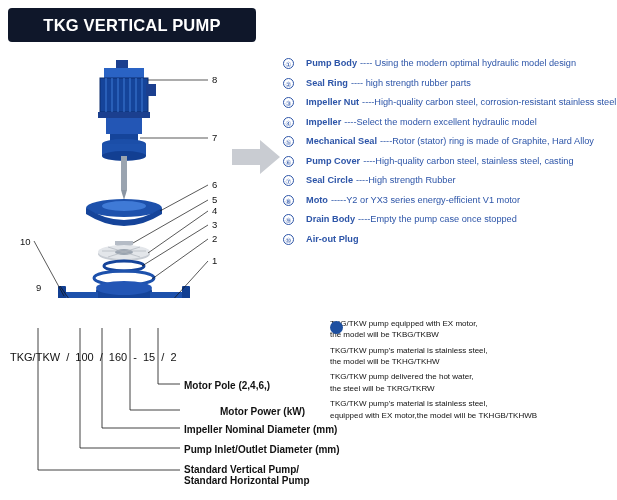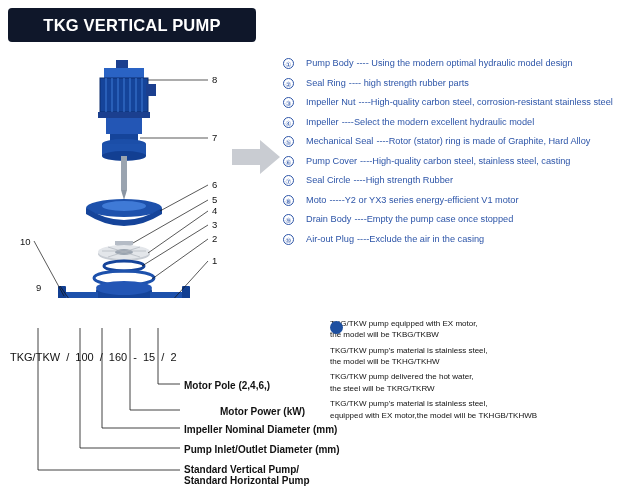--- a/index.html
+++ b/index.html
@@ -86,21 +86,21 @@
     height: 11px;
     border: 1px solid #2d55a8;
     border-radius: 50%;
     color: #2d55a8;
     font-size: 7px;
     line-height: 11px;
     text-align: center;
     margin-right: 4px;
     box-sizing: border-box;
   }
-  .legend-row .lg-name { font-weight: normal; color:#2d55a8;padding-left:8px; }
+  .legend-row .lg-name { font-weight: bold; color:#2d55a8;padding-left:8px; }
   .legend-row .lg-desc { color:#2d55a8; margin-left: 3px; }
 
   
   .model-box {
     position: absolute;
     left: 10px;
     top: 312px;
     width: 318px;
     height: 180px;
   }
@@ -319,21 +319,20 @@
 
   <div class="legend-row">
     <span class="circ">⑨</span>
     <span class="lg-name">Drain Body</span>
     <span class="lg-desc">----Empty the pump case once stopped</span>
   </div>
 
   <div class="legend-row">
     <span class="circ">⑩</span>
     <span class="lg-name">Air-out Plug</span>
-    <span class="lg-desc">----Exclude the air in the casing</span>
   </div>
 
 </div>
 
 <div class="model-box">
 
   <div class="model-code">
     <span>TKG/TKW</span>
     <span class="mc-sep">/</span>
     <span>100</span>

